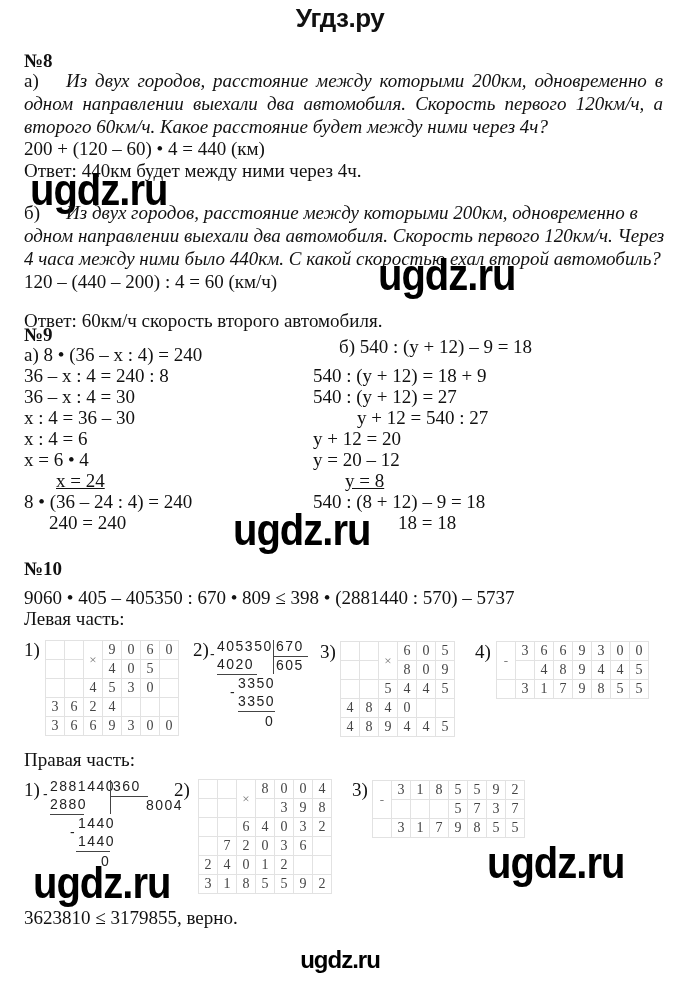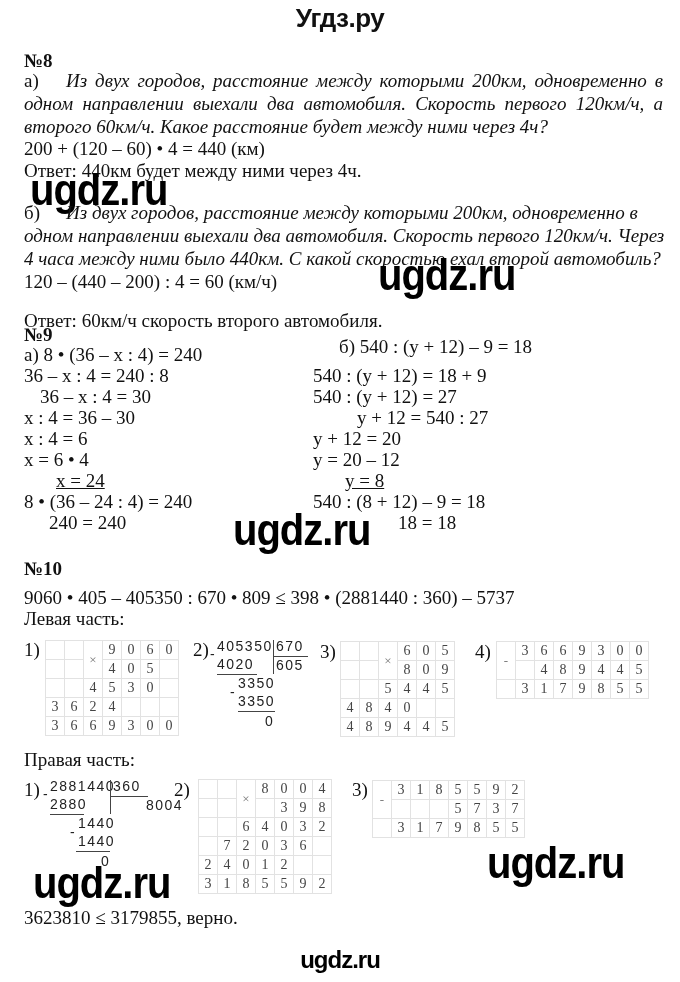--- a/index.html
+++ b/index.html
@@ -52,21 +52,21 @@
 <div class="abs serif line" style="left:24px; top:271px;">120 – (440 – 200) : 4 = 60 (км/ч)</div>
 <div class="abs serif line" style="left:24px; top:310px;">Ответ: 60км/ч скорость второго автомобиля.</div>
 
 <div class="abs wm wm-big" style="left:378px; top:250px;">ugdz.ru</div>
 
 <div class="abs serif num-head" style="left:24px; top:324px;">№9</div>
 
 <div>
   <div class="abs serif line" style="left:24px; top:344px;">а) 8 • (36 – x : 4) = 240</div>
   <div class="abs serif line" style="left:24px; top:365px;">36 – x : 4 = 240 : 8</div>
-  <div class="abs serif line" style="left:40px; top:386px;">36 – x : 4 = 30</div>
+  <div class="abs serif line" style="left:24px; top:386px;">36 – x : 4 = 30</div>
   <div class="abs serif line" style="left:24px; top:407px;">x : 4 = 36 – 30</div>
   <div class="abs serif line" style="left:24px; top:428px;">x : 4 = 6</div>
   <div class="abs serif line" style="left:24px; top:449px;font-family:Liberation Serif, serif;">x = 6 • 4</div>
   <div class="abs serif line u" style="left:24px; top:470px;">x = 24</div>
   <div class="abs serif line" style="left:24px; top:491px;">8 • (36 – 24 : 4) = 240</div>
   <div class="abs serif line" style="left:49px; top:512px;">240 = 240</div>
 </div>
 
 <div>
   <div class="abs serif line" style="left:313px; top:336px;margin-left:26px;">б) 540 : (y + 12) – 9 = 18</div>
@@ -76,21 +76,21 @@
   <div class="abs serif line" style="left:313px; top:428px;">y + 12 = 20</div>
   <div class="abs serif line" style="left:313px; top:449px;">y = 20 – 12</div>
   <div class="abs serif line u" style="left:313px; top:470px;">y = 8</div>
   <div class="abs serif line" style="left:313px; top:491px;">540 : (8 + 12) – 9 = 18</div>
   <div class="abs serif line" style="left:398px; top:512px;">18 = 18</div>
 </div>
 
 <div class="abs wm wm-big" style="left:233px; top:505px;">ugdz.ru</div>
 
 <div class="abs serif num-head" style="left:24px; top:558px;">№10</div>
-<div class="abs serif line" style="left:24px; top:587px;">9060 • 405 – 405350 : 670 • 809 ≤ 398 • (2881440 : 360) – 5737</div>
+<div class="abs serif line" style="left:24px; top:587px;">9060 • 405 – 405350 : 670 • 809 ≤ 398 • (2881440 : 570) – 5737</div>
 <div class="abs serif line" style="left:24px; top:608px;">Левая часть:</div>
 
 <div class="abs serif label" style="left:24px; top:639px;">1)</div>
 <table class="grid abs" style="left:45px; top:640px;">
   <tbody>
       <tr>
         <td></td>
         <td></td>
         <td rowspan="2" class="op">×</td>
         <td>9</td>

